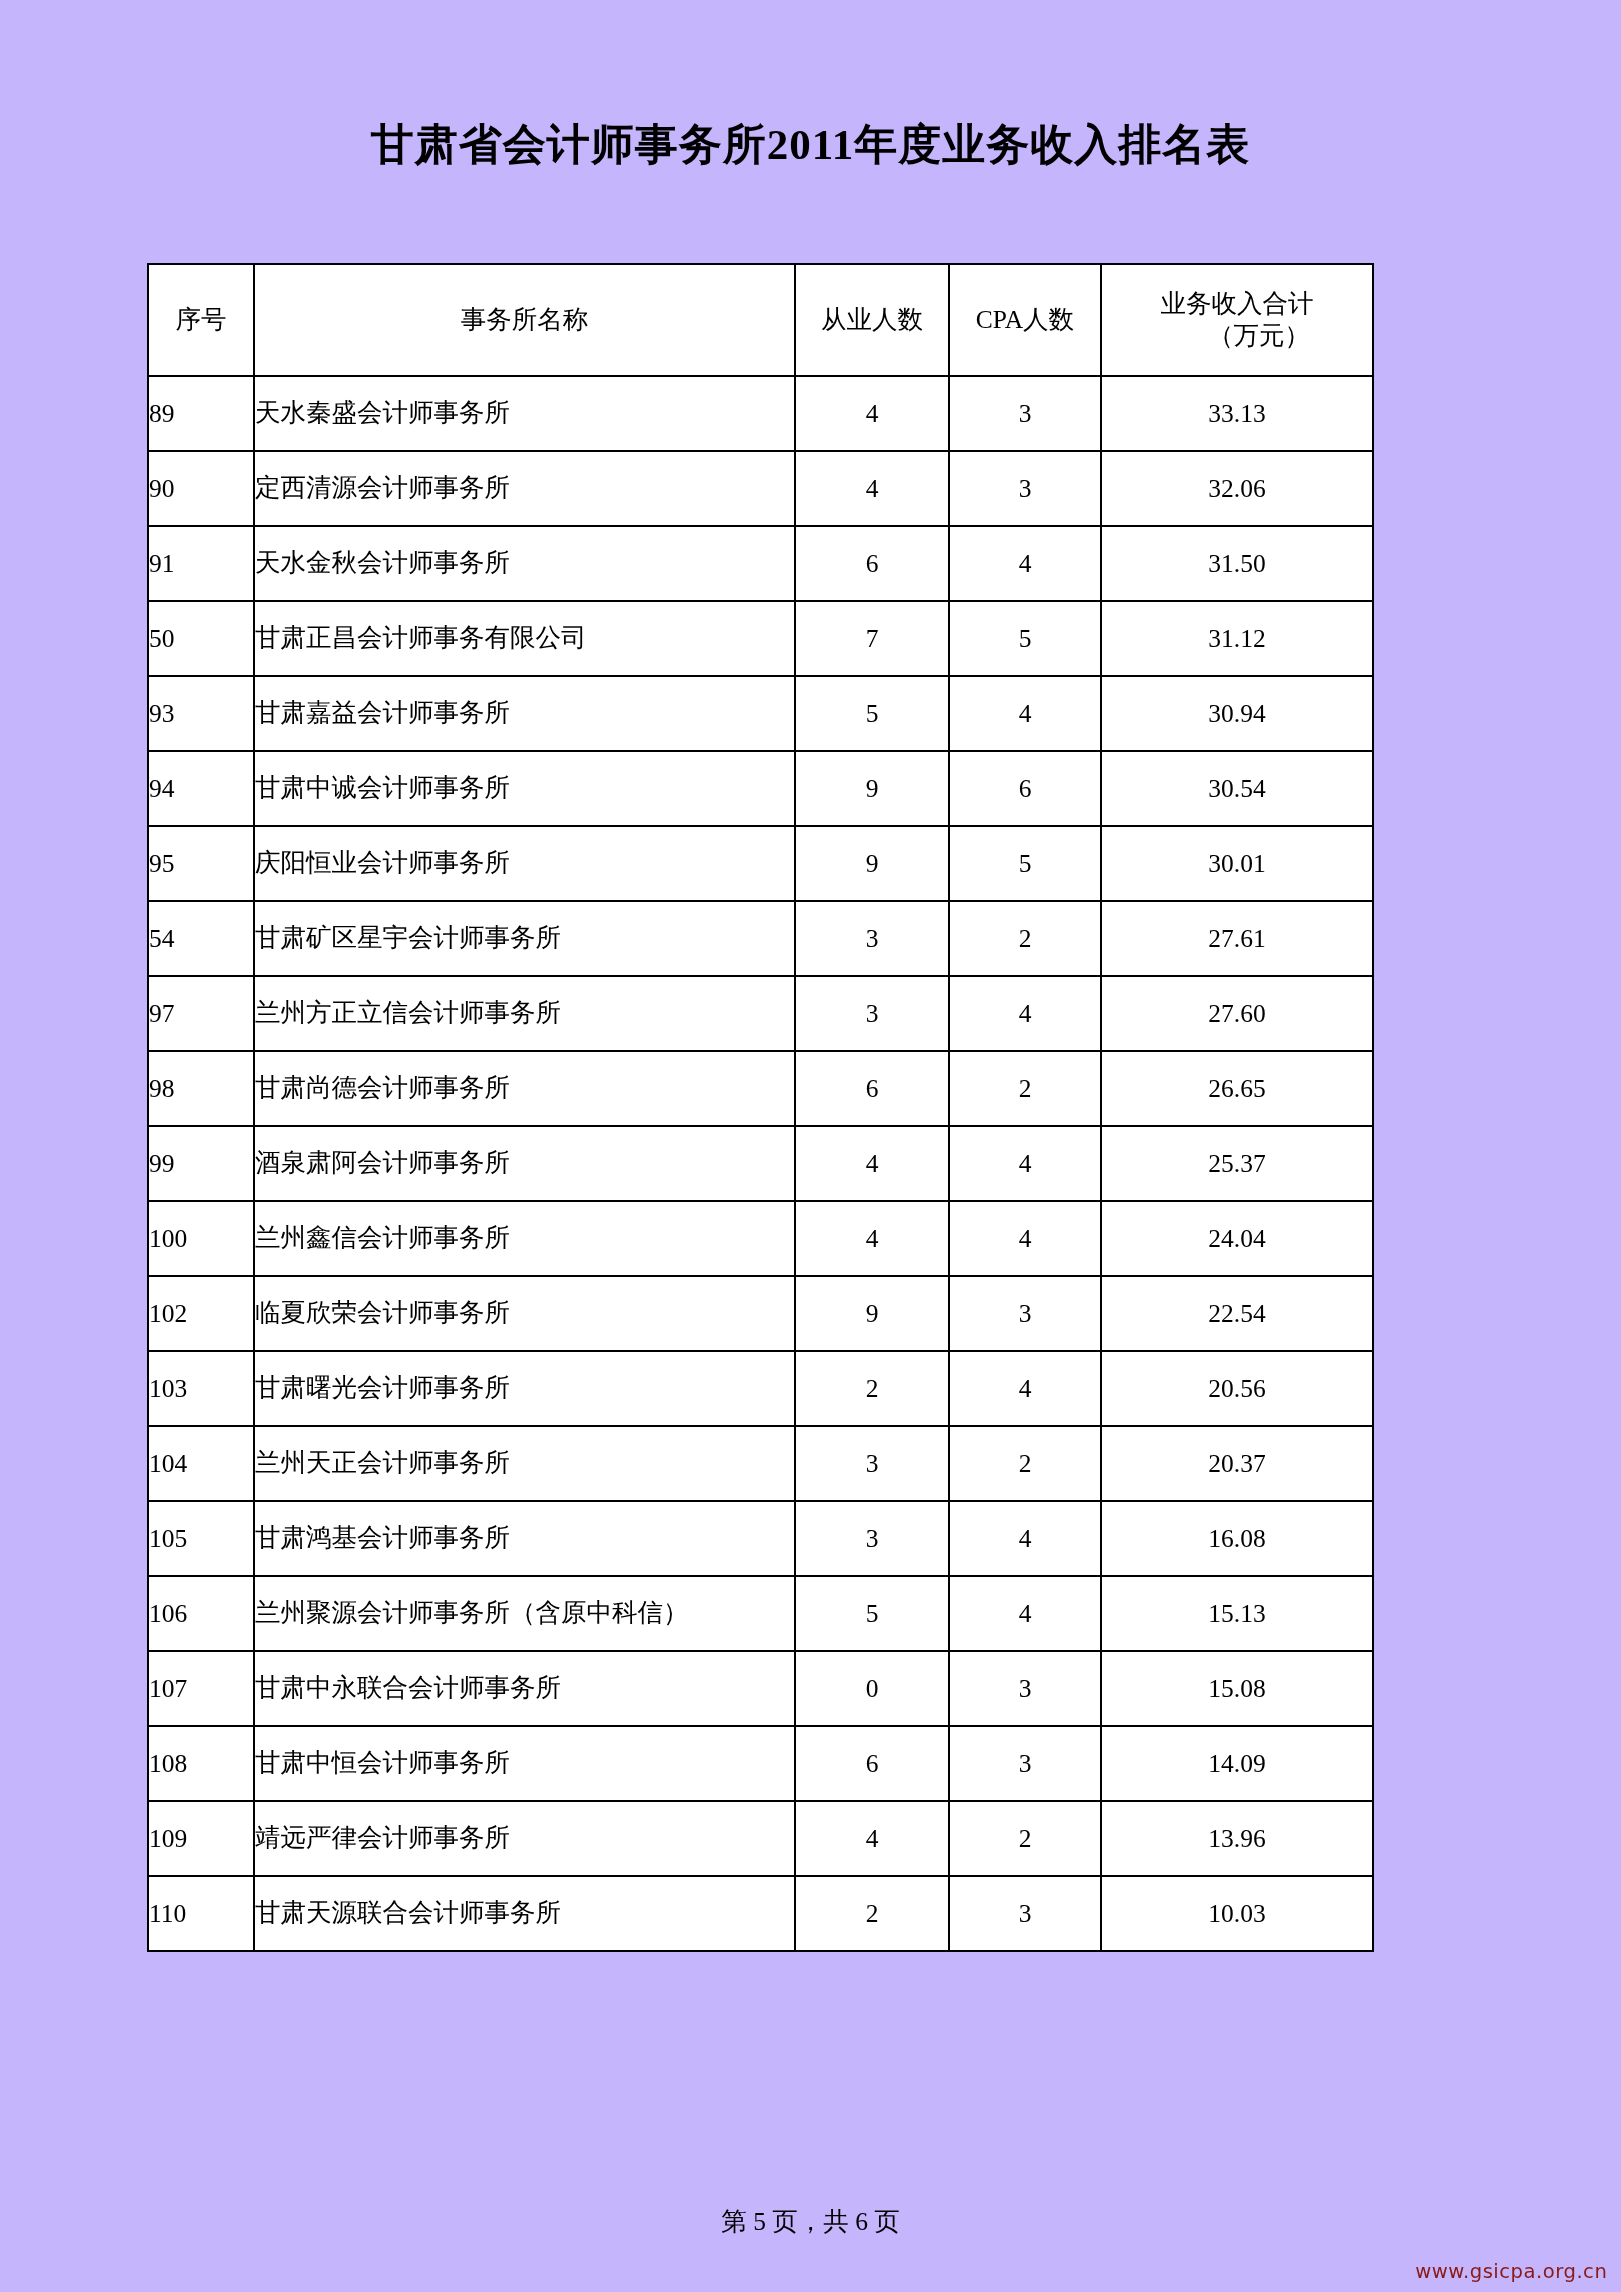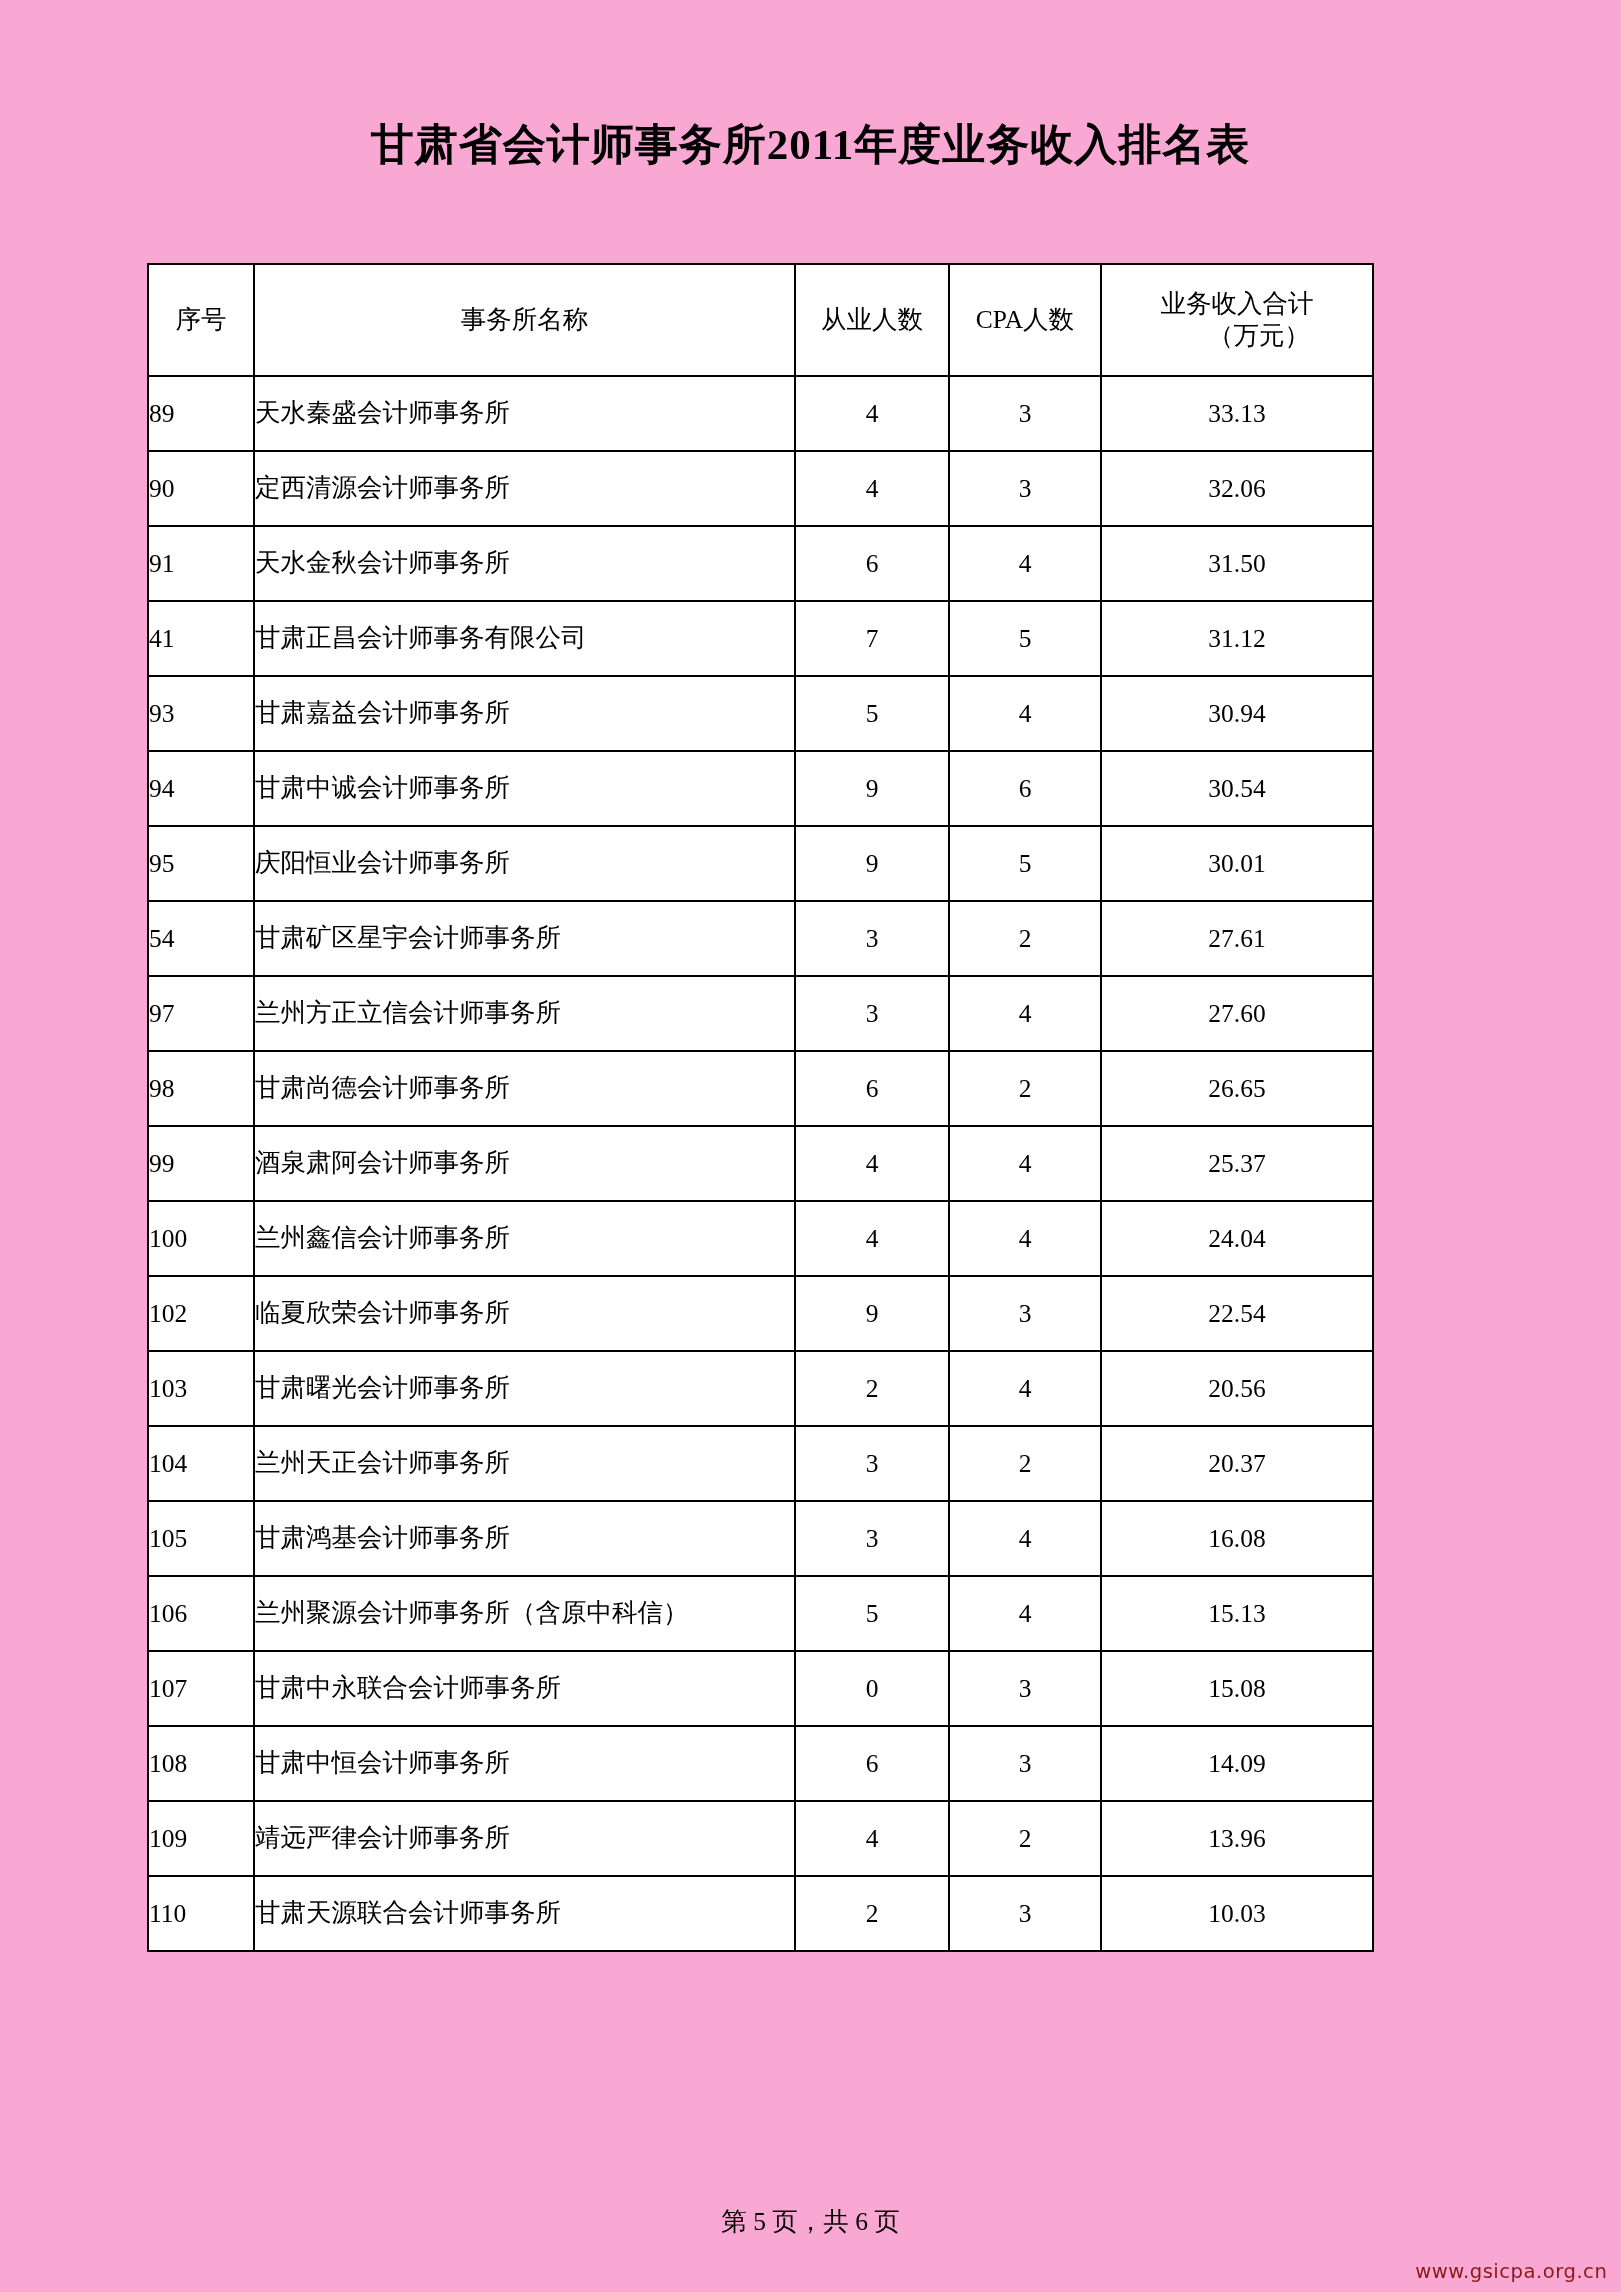--- a/index.html
+++ b/index.html
@@ -12,21 +12,21 @@
     height: 2293px;
     position: relative;
     font-family: "Liberation Serif", "DejaVu Serif", serif;
     color: #000000;
     overflow: hidden;
   }
 
   .page {
     position: absolute;
     inset: 0;
-    background: #f9a8d4;
+    background: #c4b5fd;
   }
 
   .doc-title {
     position: absolute;
     left: 0;
     right: 0;
     top: 116px;
     text-align: center;
     font-size: 43px;
     font-weight: bold;
@@ -151,21 +151,21 @@
             <td class="rev">32.06</td>
           </tr>
           <tr>
             <td class="idx">91</td>
             <td class="name">天水金秋会计师事务所</td>
             <td class="staff">6</td>
             <td class="cpa">4</td>
             <td class="rev">31.50</td>
           </tr>
           <tr>
-            <td class="idx">41</td>
+            <td class="idx">50</td>
             <td class="name">甘肃正昌会计师事务有限公司</td>
             <td class="staff">7</td>
             <td class="cpa">5</td>
             <td class="rev">31.12</td>
           </tr>
           <tr>
             <td class="idx">93</td>
             <td class="name">甘肃嘉益会计师事务所</td>
             <td class="staff">5</td>
             <td class="cpa">4</td>

